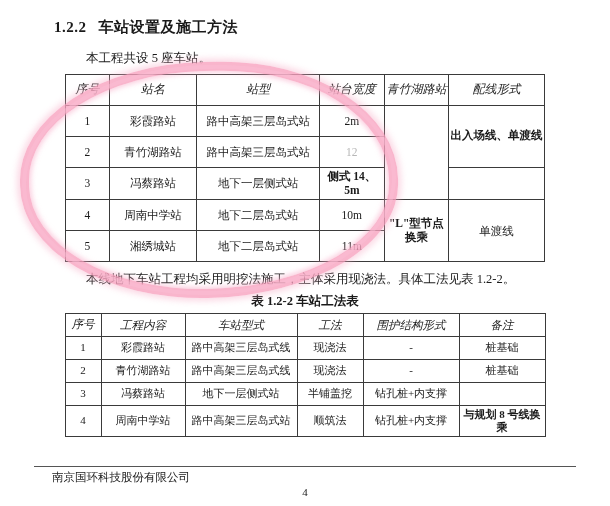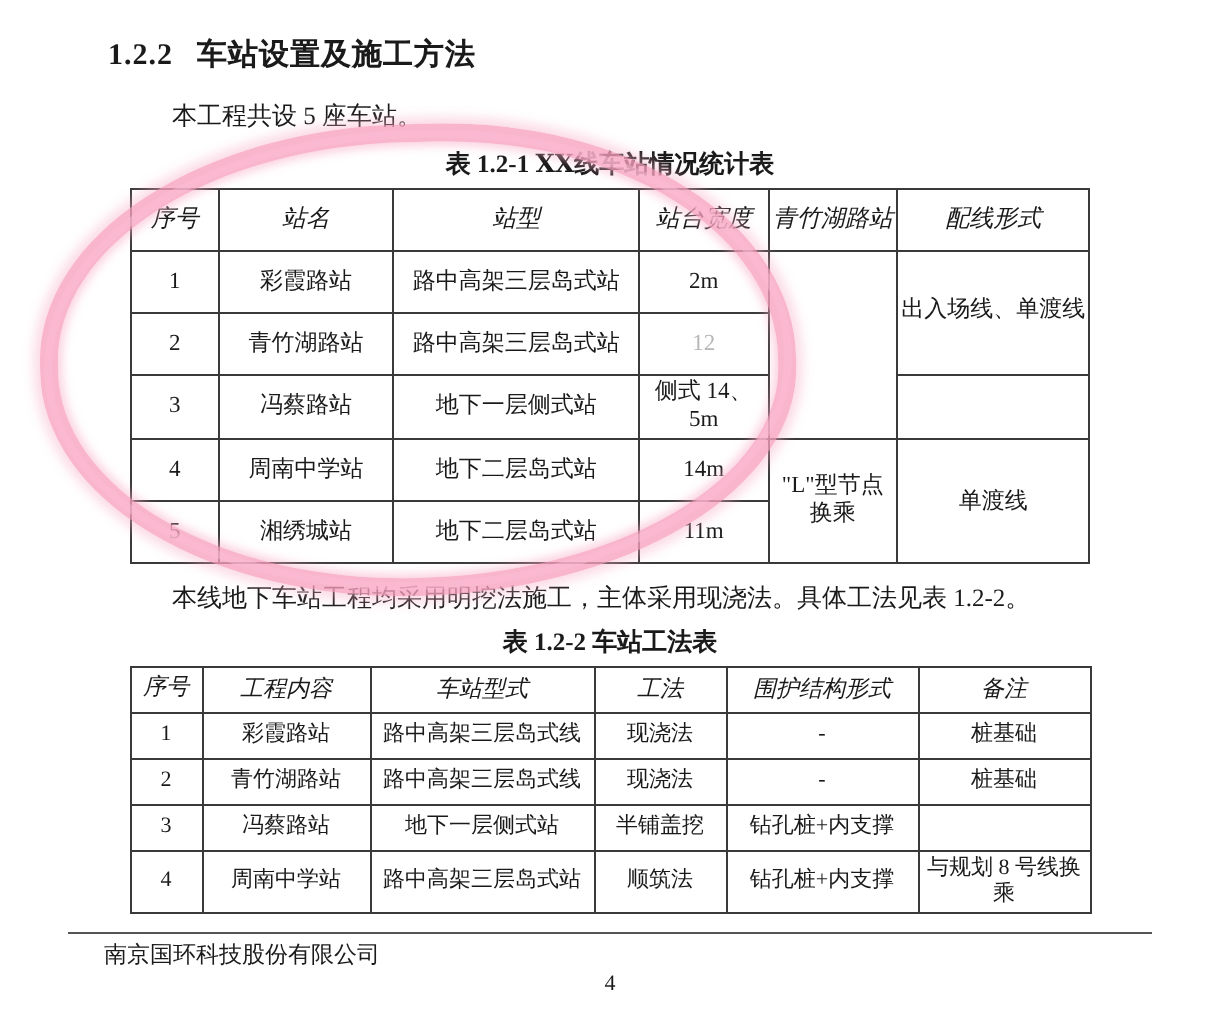--- a/index.html
+++ b/index.html
@@ -106,34 +106,33 @@
     content: "";
     position: absolute;
     left: -7px;
     top: -6px;
     right: -7px;
     bottom: -6px;
     border: 4px solid rgba(250, 190, 212, 0.45);
     border-radius: 50% 49% 51% 50% / 51% 50% 50% 49%;
   }
   .cell-faded { color: #b7b7b7; }
-  .two-line { line-height: 1.2; }
+  .two-line { line-height: 1.2; font-weight: bold; }
 </style>
 </head>
 <body>
 
 <div class="page">
 
   <div class="heading">
     <span class="num">1.2.2</span><span>车站设置及施工方法</span>
   </div>
 
   <p class="para">本工程共设 5 座车站。</p>
 
-  <div class="tbl-caption">表 1.2-1  ⅩⅩ线车站情况统计表</div>
 
   <table class="t1">
     <colgroup>
       <col style="width:42px">
       <col style="width:84px">
       <col style="width:118px">
       <col style="width:62px">
       <col style="width:62px">
       <col style="width:92px">
     </colgroup>
@@ -164,21 +163,21 @@
       <td>3</td>
       <td>冯蔡路站</td>
       <td>地下一层侧式站</td>
       <td class="two-line">侧式 14、5m</td>
       <td></td>
     </tr>
     <tr>
       <td>4</td>
       <td>周南中学站</td>
       <td>地下二层岛式站</td>
-      <td>14m</td>
+      <td>10m</td>
       <td rowspan="2" class="two-line">"L"型节点换乘</td>
       <td rowspan="2">单渡线</td>
     </tr>
     <tr>
       <td>5</td>
       <td>湘绣城站</td>
       <td>地下二层岛式站</td>
       <td>11m</td>
     </tr>
   </tbody>

